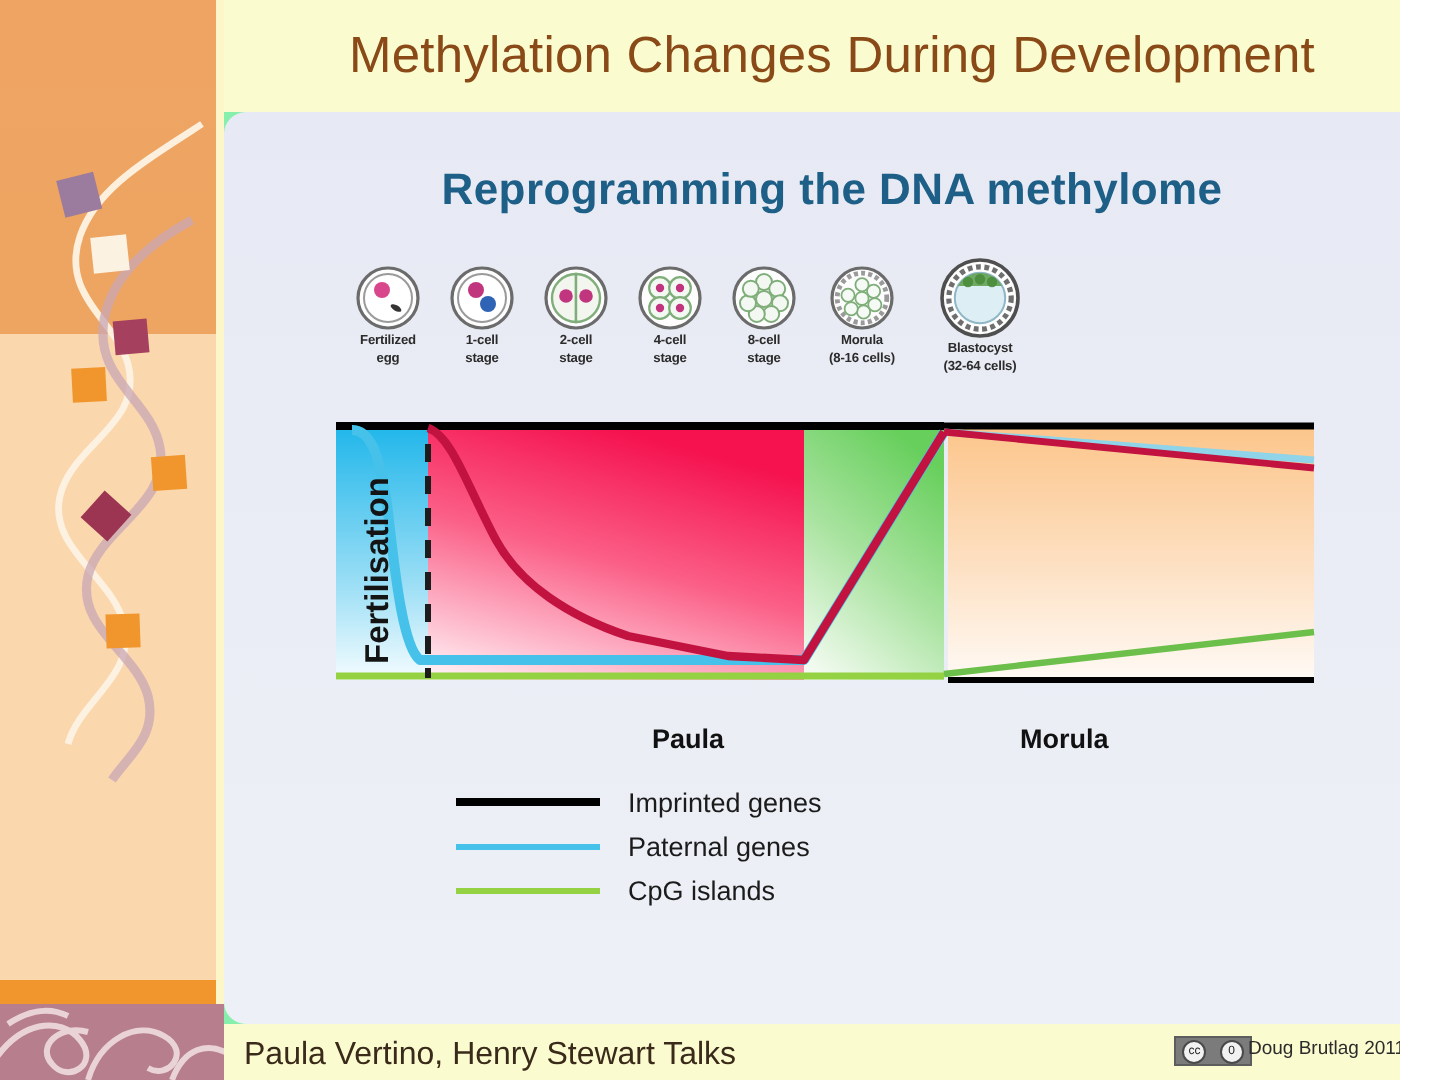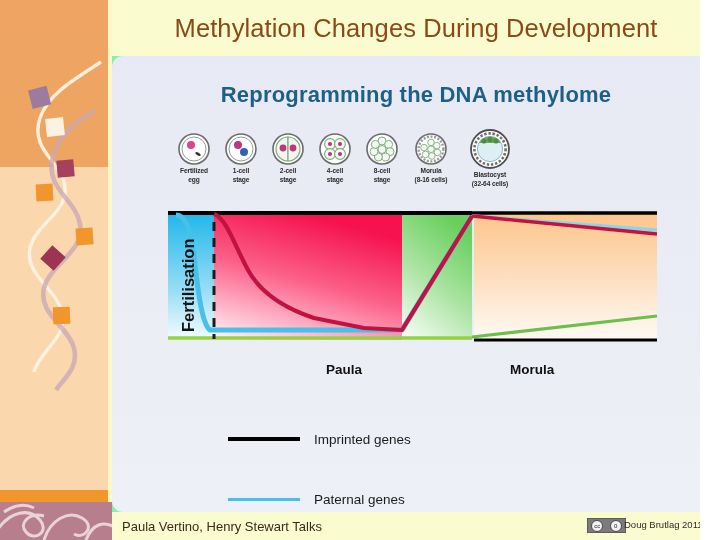--- a/index.html
+++ b/index.html
@@ -43,28 +43,28 @@
   
   .plot{position:absolute;left:52px;top:148px;width:497px;height:148px;}
   .plot svg{display:block;}
 
   .axis-lab{position:absolute;font-size:13.5px;font-weight:bold;color:#111;}
   .lab-embryo{left:214px;top:306px;}
   .lab-aging{left:398px;top:306px;}
 
   
   .legend{position:absolute;left:116px;top:334px;}
-  .leg-row{display:flex;align-items:center;height:22px;margin-top:38px;}
+  .leg-row{display:flex;align-items:center;height:22px;}
   .leg-swatch{width:72px;height:0;border-top-style:solid;margin-right:14px;}
   .leg-lab{font-size:13.5px;color:#1b1b1b;}
 
   
   .footer{position:absolute;left:112px;top:512px;width:608px;height:28px;
           background:#fbfbd0;}
-  .foot-left{position:absolute;left:122px;top:519px;font-size:13px;color:#3a2a1a;white-space:nowrap;}
+  .foot-left{position:absolute;left:122px;top:519px;font-size:16px;color:#3a2a1a;white-space:nowrap;}
   .foot-right{position:absolute;left:624px;top:519px;font-size:9.5px;color:#2b2b2b;white-space:nowrap;}
   .cc{position:absolute;left:587px;top:518px;width:37px;height:13px;
       background:#7b7b7b;border:1px solid #5d5d5d;display:flex;align-items:center;
       justify-content:space-around;}
   .cc i{display:block;width:10px;height:10px;border-radius:50%;background:#f2f2f2;
         border:1px solid #4a4a4a;font-style:normal;font-size:6px;line-height:10px;
         text-align:center;color:#222;font-family:"Liberation Sans",sans-serif;}
 </style>
 </head>
 <body>
@@ -277,20 +277,24 @@
 
     <div class="legend">
       <div class="leg-row">
         <span class="leg-swatch" style="border-top-width:4px;border-top-color:#000000;"></span>
         <span class="leg-lab">Imprinted genes</span>
       </div>
       <div class="leg-row">
         <span class="leg-swatch" style="border-top-width:3px;border-top-color:#45c1ea;"></span>
         <span class="leg-lab">Paternal genes</span>
       </div>
+      <div class="leg-row">
+        <span class="leg-swatch" style="border-top-width:3px;border-top-color:#94d243;"></span>
+        <span class="leg-lab">CpG islands</span>
+      </div>
     </div>
   </div>
 
   <div class="footer"></div>
   <div class="foot-left">Paula Vertino, Henry Stewart Talks</div>
   <div class="cc">
     <i>cc</i>
     <i>0</i>
   </div>
   <div class="foot-right">Doug Brutlag 2011</div>

